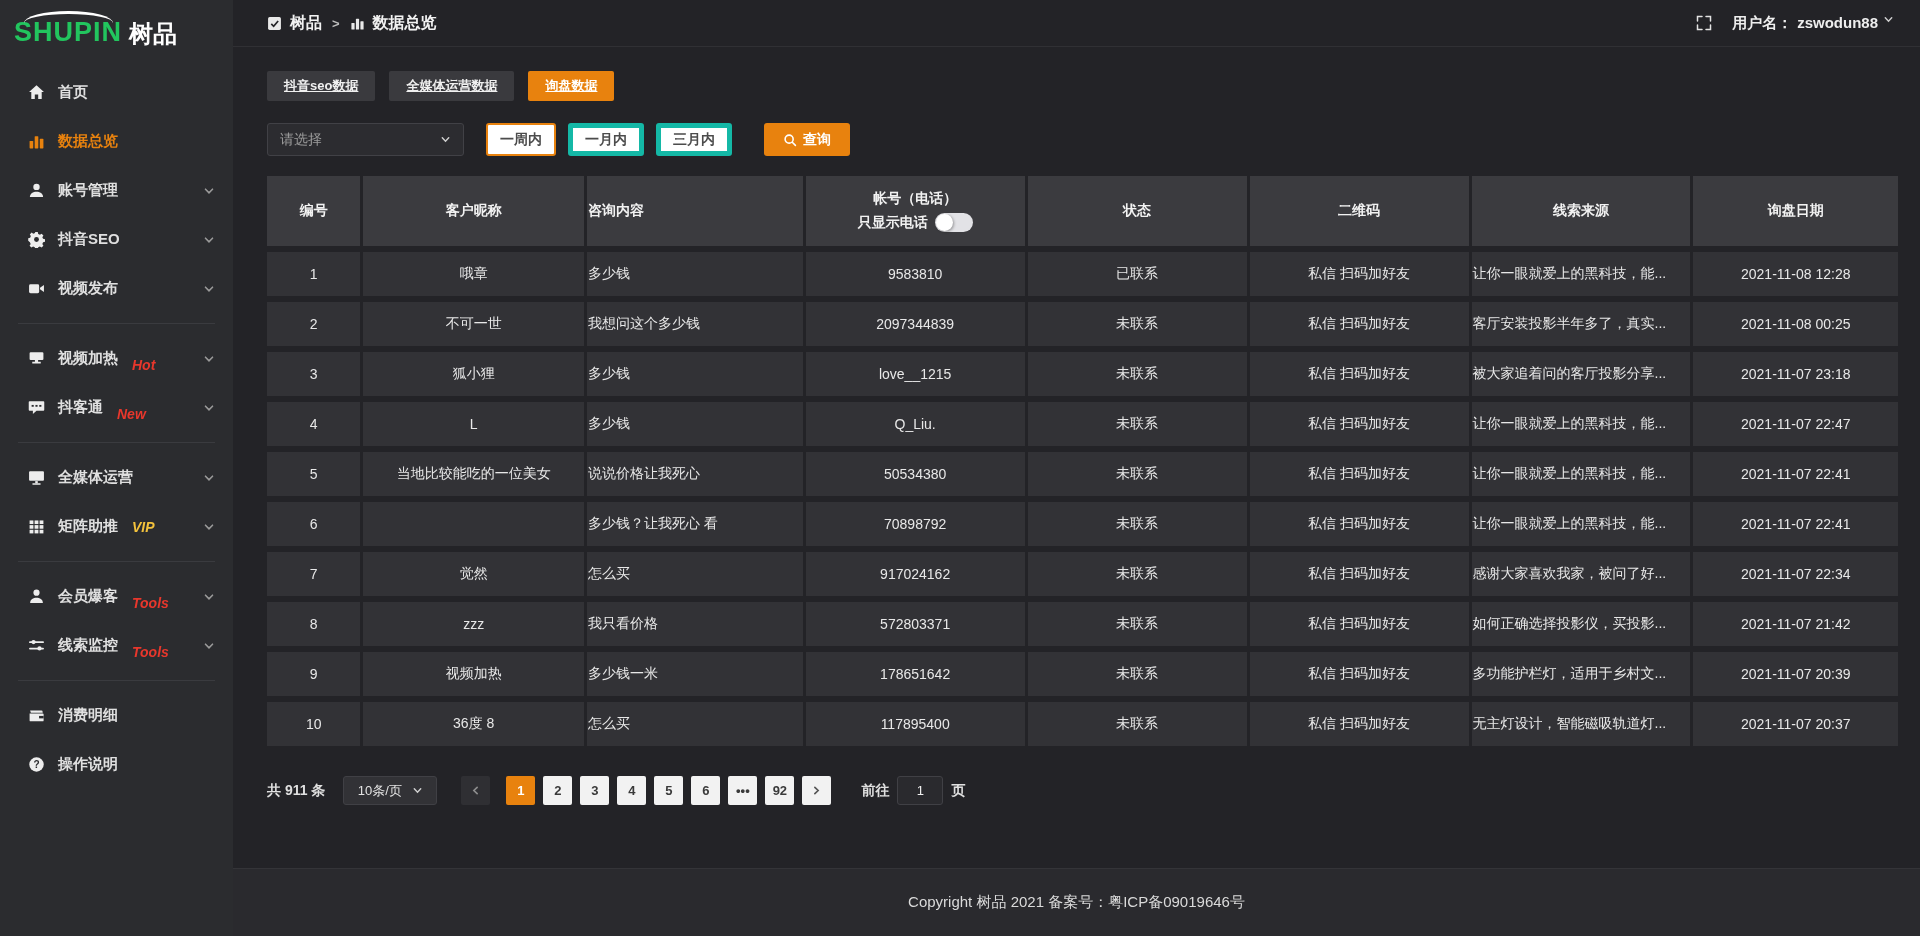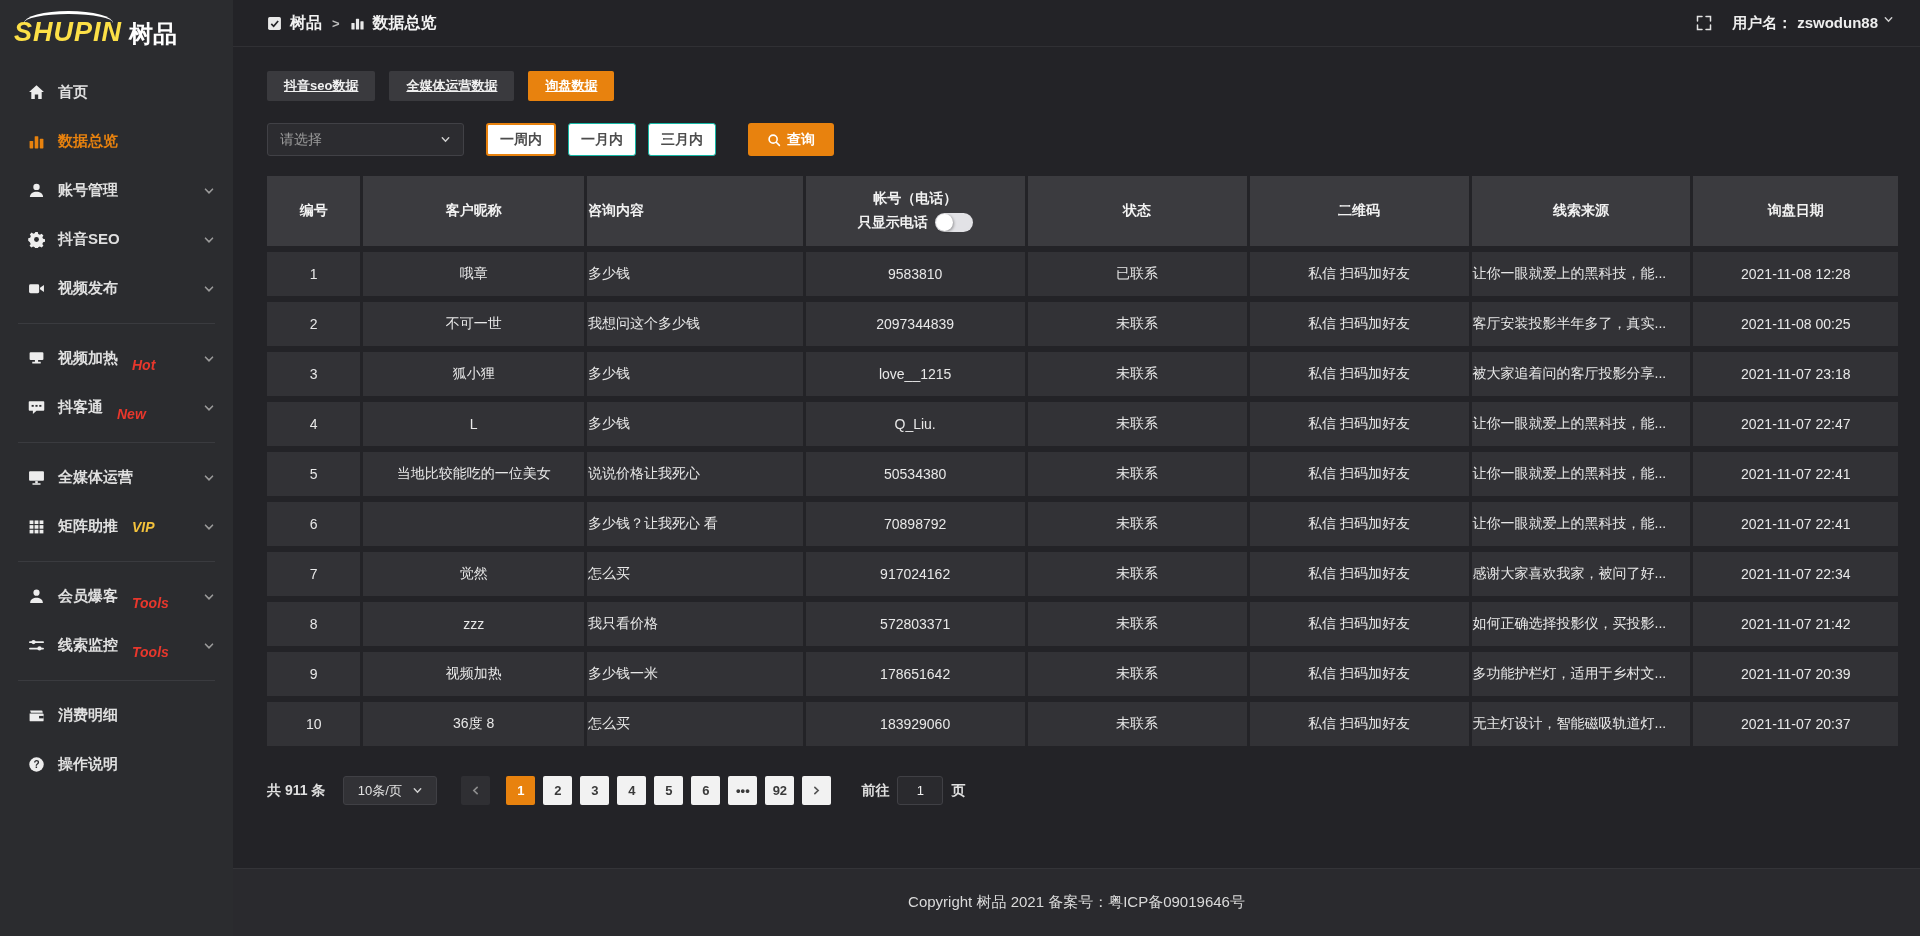--- a/index.html
+++ b/index.html
@@ -5,21 +5,21 @@
   * { margin:0; padding:0; box-sizing:border-box; }
   html,body { width:1920px; height:936px; overflow:hidden; }
   body { font-family:"Liberation Sans","DejaVu Sans",sans-serif; background:#232327; color:#e4e4e4; display:flex; }
 
   
   .sidebar { width:233px; min-width:233px; background:#2b2c2f; display:flex; flex-direction:column; }
   .logo { height:50px; display:flex; align-items:flex-end; padding:8px 0 4px 14px; gap:7px; }
   .logo-en-wrap { position:relative; }
   .logo-arc { position:absolute; top:-8px; left:10px; width:82%; height:12px;
               border-top:3px solid #fff; border-radius:50% 50% 0 0 / 100% 100% 0 0; }
-  .logo-en { font-size:27px; font-weight:800; letter-spacing:1px; color:#fde047; line-height:1;font-style:italic; }
+  .logo-en { font-size:27px; font-weight:800; letter-spacing:1px; color:#22c55e; line-height:1; }
   .logo-cn { font-size:24px; font-weight:700; color:#fff; line-height:1.05; }
   .side-menu { padding-top:18px; }
   .side-item { height:49px; display:flex; align-items:center; padding:0 18px 0 28px;
                cursor:pointer; color:#e0e0e0; font-size:15px; font-weight:600; }
   .s-icon { width:17px; height:17px; margin-right:13px; display:inline-flex; color:#ededed; flex:none; }
   .s-icon svg { width:100%; height:100%; }
   .side-item.active { color:#e8820e; }
   .side-item.active .s-icon { color:#e8820e; }
   .badge { margin-left:14px; font-style:italic; font-weight:700; font-size:14px; }
   .badge.red { color:#e8372c;margin-top:12px; }
@@ -49,21 +49,21 @@
   .tab { height:30px; padding:0 17px; background:#3a3a3e; color:#f0f0f0; font-size:13px; font-weight:700;
          border:none; border-radius:2px; cursor:pointer; font-family:inherit;text-decoration:underline; }
   .tab.active { background:#e8820e; color:#fff; }
 
   .filters { display:flex; align-items:center; margin-bottom:14px; }
   .select { width:197px; height:33px; background:#2c2c30; border:1px solid #414146; border-radius:3px;
             display:flex; align-items:center; justify-content:space-between; padding:0 12px;
             color:#9c9c9c; font-size:14px; cursor:pointer; margin-right:22px; }
   .periods { display:flex; gap:12px; }
   .period { height:33px; min-width:66px; padding:0 12px; background:#fff; color:#4c4c4c; font-size:14px;
-            font-weight:700; border:1px solid #14b8a6; border-radius:3px; cursor:pointer; font-family:inherit; }
+            font-weight:700; border:5px solid #14b8a6; border-radius:3px; cursor:pointer; font-family:inherit; }
   .period.selected { border:2px solid #e8820e; }
   .btn-query { height:33px; padding:0 19px; margin-left:32px; background:#e8820e; color:#fff; border:none;
                border-radius:3px; font-size:14px; font-weight:700; display:flex; align-items:center; gap:6px;
                cursor:pointer; font-family:inherit; }
   .q-icon { width:14px; height:14px; display:inline-flex; }
   .q-icon svg { width:100%; height:100%; }
 
   .data-table { width:calc(100% + 6px); margin-left:-3px; border-collapse:separate; border-spacing:3px 6px; }
   .data-table th { background:#3b3b3f; height:70px; font-size:14px; font-weight:700; color:#f2f2f2;
                    text-align:center; padding:0 8px; }
@@ -490,21 +490,21 @@
             <td>178651642</td>
             <td class="status-pending">未联系</td>
             <td class="link">私信 扫码加好友</td>
             <td class="link left">多功能护栏灯，适用于乡村文...</td>
             <td>2021-11-07 20:39</td>
           </tr>
           <tr>
             <td>10</td>
             <td>36度 8</td>
             <td class="left">怎么买</td>
-            <td>183929060</td>
+            <td>117895400</td>
             <td class="status-pending">未联系</td>
             <td class="link">私信 扫码加好友</td>
             <td class="link left">无主灯设计，智能磁吸轨道灯...</td>
             <td>2021-11-07 20:37</td>
           </tr>
         </tbody>
     </table>
 
     <div class="pager">
       <span class="total">共 911 条</span>

